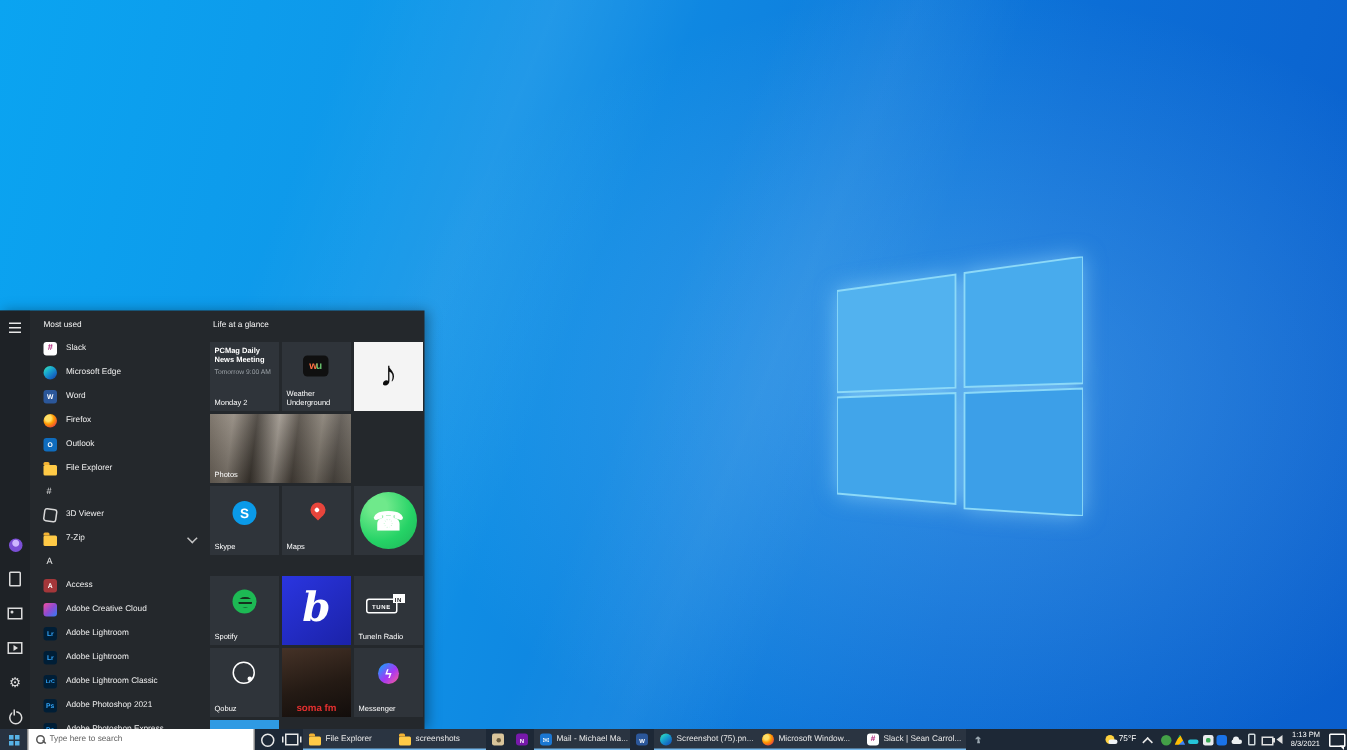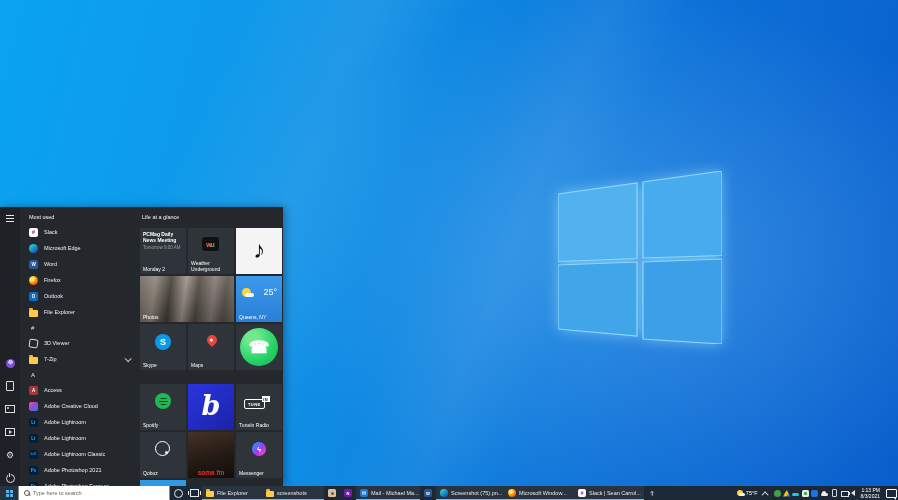--- a/index.html
+++ b/index.html
@@ -335,25 +335,20 @@
       </div>
 
       <div class="tile tile-groove" style="left:96px;top:21px;">
         <span class="note">♪</span>
       </div>
 
       <div class="tile tile-wide tile-photos" style="left:0;top:69px;">
         <div class="tile-label">Photos</div>
       </div>
 
-      <div class="tile tile-weather" style="left:96px;top:69px;">
-        <span class="sun"></span>
-        <div class="w-temp">25°</div>
-        <div class="tile-label">Queens, NY</div>
-      </div>
 
       <div class="tile" style="left:0;top:117px;">
         <span class="circle-ic skype-c">S</span>
         <div class="tile-label">Skype</div>
       </div>
 
       <div class="tile" style="left:48px;top:117px;">
         <span class="maps-pin"></span>
         <div class="tile-label">Maps</div>
       </div>

